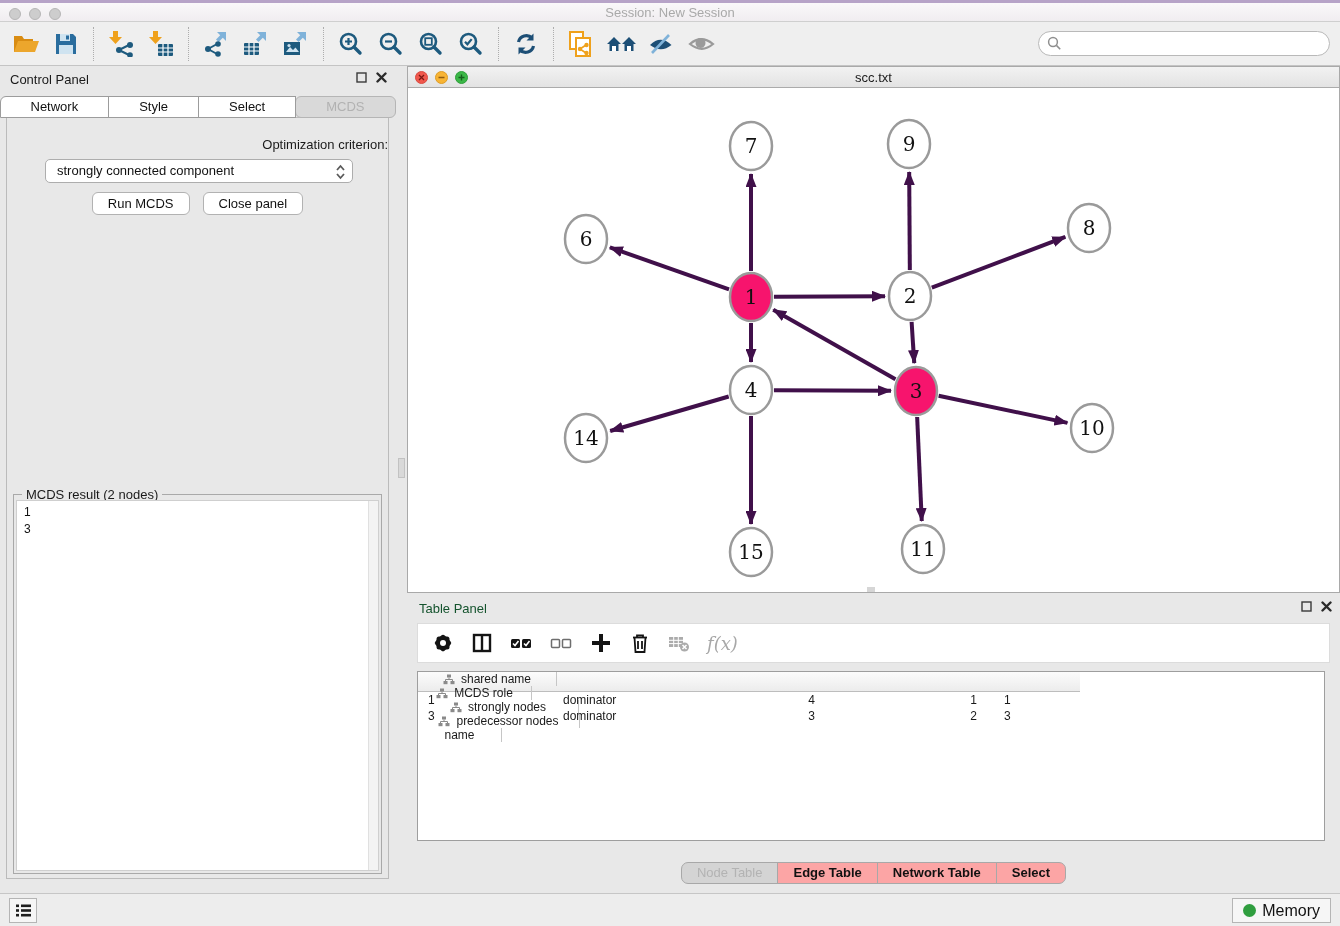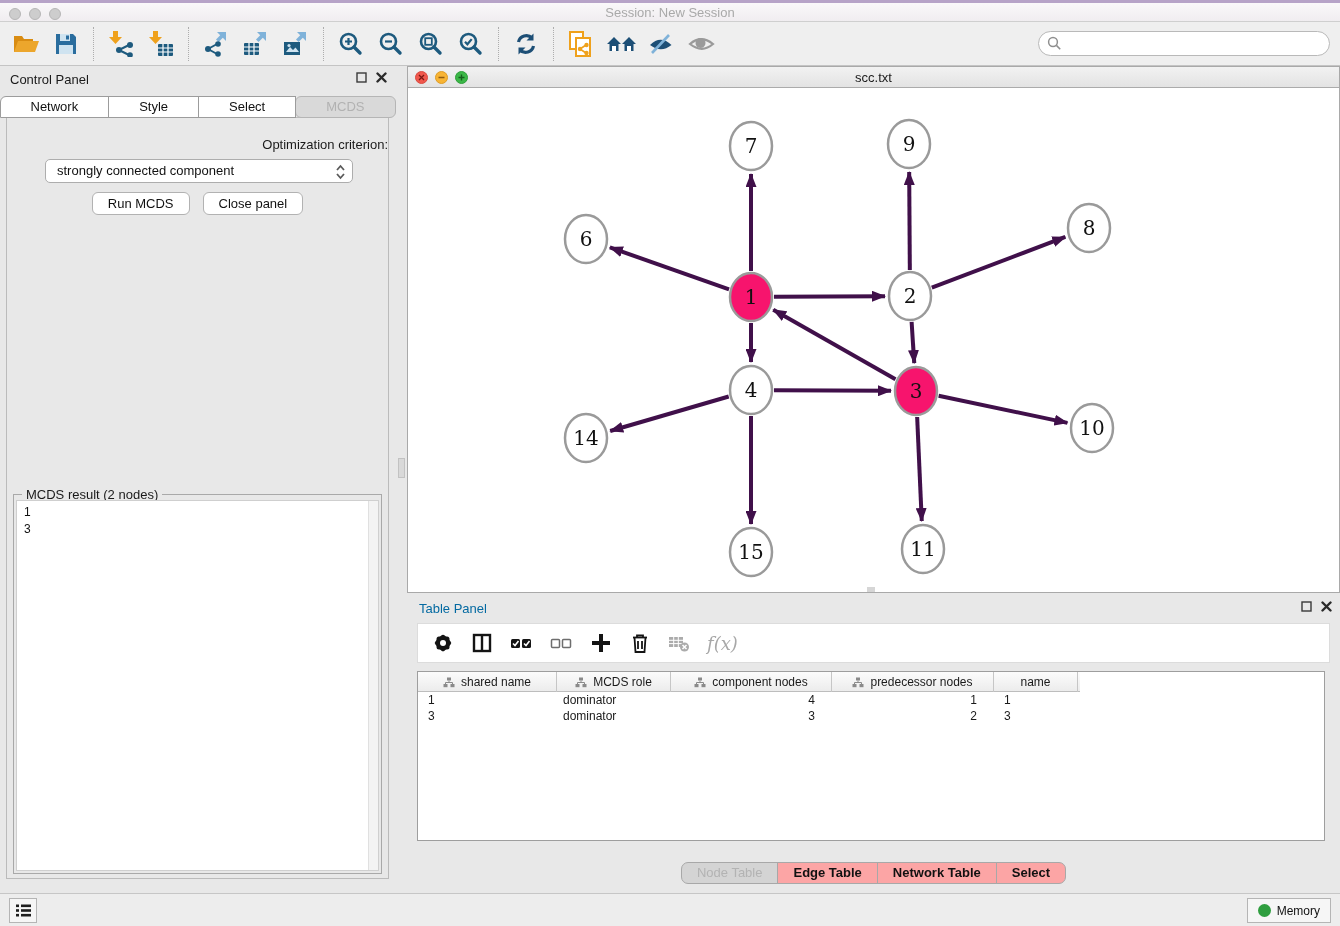--- a/index.html
+++ b/index.html
@@ -53,43 +53,43 @@
     background:linear-gradient(#f2f2f2,#e3e3e3); border-bottom:1px solid #ababab; }
   .net-titlebar .title { position:absolute; left:0; right:0; top:3px; text-align:center; font-size:13px; color:#1a1a1a; }
   .tl { position:absolute; top:4px; display:flex; gap:7px; left:7px; }
   .net-canvas { position:absolute; left:0; top:21px; width:931px; height:504px; background:#fff; }
   .pane-handle { position:absolute; left:459px; bottom:0px; width:8px; height:5px; background:#d6d6d6; }
   .side-handle { position:absolute; left:398px; top:458px; width:7px; height:20px; background:#d9d9d9; border:1px solid #c2c2c2; }
 
   
   .table-panel { position:absolute; left:407px; top:593px; width:933px; height:300px; background:#e8e8e8; }
   .tp-header { position:relative; height:26px; }
-  .tp-header .ph-title { position:absolute; left:12px; top:8px; font-size:13px; color:#0369a1; }
+  .tp-header .ph-title { position:absolute; left:12px; top:8px; font-size:13px; color:#14532d; }
   .tp-toolbar { position:absolute; left:10px; right:10px; top:30px; height:40px; background:#fff;
     border:1px solid #dcdcdc; display:flex; align-items:center; gap:17px; padding-left:14px; }
   .tp-table { position:absolute; left:10px; right:15px; top:78px; height:170px; background:#fff;
     border:1px solid #9e9e9e; overflow:hidden; }
-  .thead { display:flex; height:20px; background:linear-gradient(#fcfcfc,#ececec); border-bottom:1px solid #bdbdbd; width:662px; }
+  .thead { display:flex; height:20px; background:linear-gradient(#fcfcfc,#ececec); border-bottom:1px solid #bdbdbd; width:662px;flex-direction:column; }
   .th { display:flex; align-items:center; justify-content:center; gap:6px; font-size:12px; color:#1a1a1a;
     border-right:1px solid #c6c6c6; height:20px; }
   .trow { display:flex; height:16px; }
   .td { font-size:12px; color:#1a1a1a; line-height:16px; overflow:hidden; white-space:nowrap; }
   .tp-tabs { position:absolute; left:0; bottom:9px; width:100%; display:flex; justify-content:center; }
   .tp-tab { height:22px; line-height:20px; padding:0 15px; font-size:13px; font-weight:bold; color:#111;
     background:#fca5a5; border:1px solid #a8a8a8; margin-left:-1px; }
   .tp-tab:first-child { border-radius:7px 0 0 7px; margin-left:0; }
   .tp-tab:last-child { border-radius:0 7px 7px 0; }
   .tp-tab.active { background:#d4d4d4; color:#b3b3b3; font-weight:normal; }
 
   
   .status-bar { position:absolute; left:0; top:893px; width:1340px; height:33px; background:#ededed; border-top:1px solid #c6c6c6; }
   .sb-left-btn { position:absolute; left:9px; top:4px; width:28px; height:25px; background:#f6f6f6;
     border:1px solid #b5b5b5; display:flex; align-items:center; justify-content:center; }
   .memory-btn { position:absolute; right:9px; top:4px; height:25px; background:#f6f6f6; border:1px solid #b5b5b5;
-    display:flex; align-items:center; gap:6px; padding:0 10px; font-size:12px; color:#111; }
+    display:flex; align-items:center; gap:6px; padding:0 10px; font-size:16px; color:#111; }
   .memory-dot { width:13px; height:13px; border-radius:50%; background:#2f9e3f; }
 </style>
 </head>
 <body>
 
 <div class="app">
 
   <div class="titlebar">
     <div class="dots">
       <span class="dot"></span>
@@ -433,21 +433,21 @@
           </div>
           <div class="th" style="width: 161px;">
             <svg width="12" height="11" viewBox="0 0 12 11">
               <g fill="#8a8a8a">
                 <rect x="4" y="0.5" width="4" height="3"></rect>
                 <rect x="0.5" y="7" width="4" height="3.2"></rect>
                 <rect x="7.5" y="7" width="4" height="3.2"></rect>
               </g>
               <path d="M6 3.5v2M2.5 7V5.5h7V7" fill="none" stroke="#8a8a8a" stroke-width="1"></path>
             </svg>
-            <span>component nodes</span>
+            <span>strongly nodes</span>
           </div>
           <div class="th" style="width: 162px;">
             <svg width="12" height="11" viewBox="0 0 12 11">
               <g fill="#8a8a8a">
                 <rect x="4" y="0.5" width="4" height="3"></rect>
                 <rect x="0.5" y="7" width="4" height="3.2"></rect>
                 <rect x="7.5" y="7" width="4" height="3.2"></rect>
               </g>
               <path d="M6 3.5v2M2.5 7V5.5h7V7" fill="none" stroke="#8a8a8a" stroke-width="1"></path>
             </svg>

